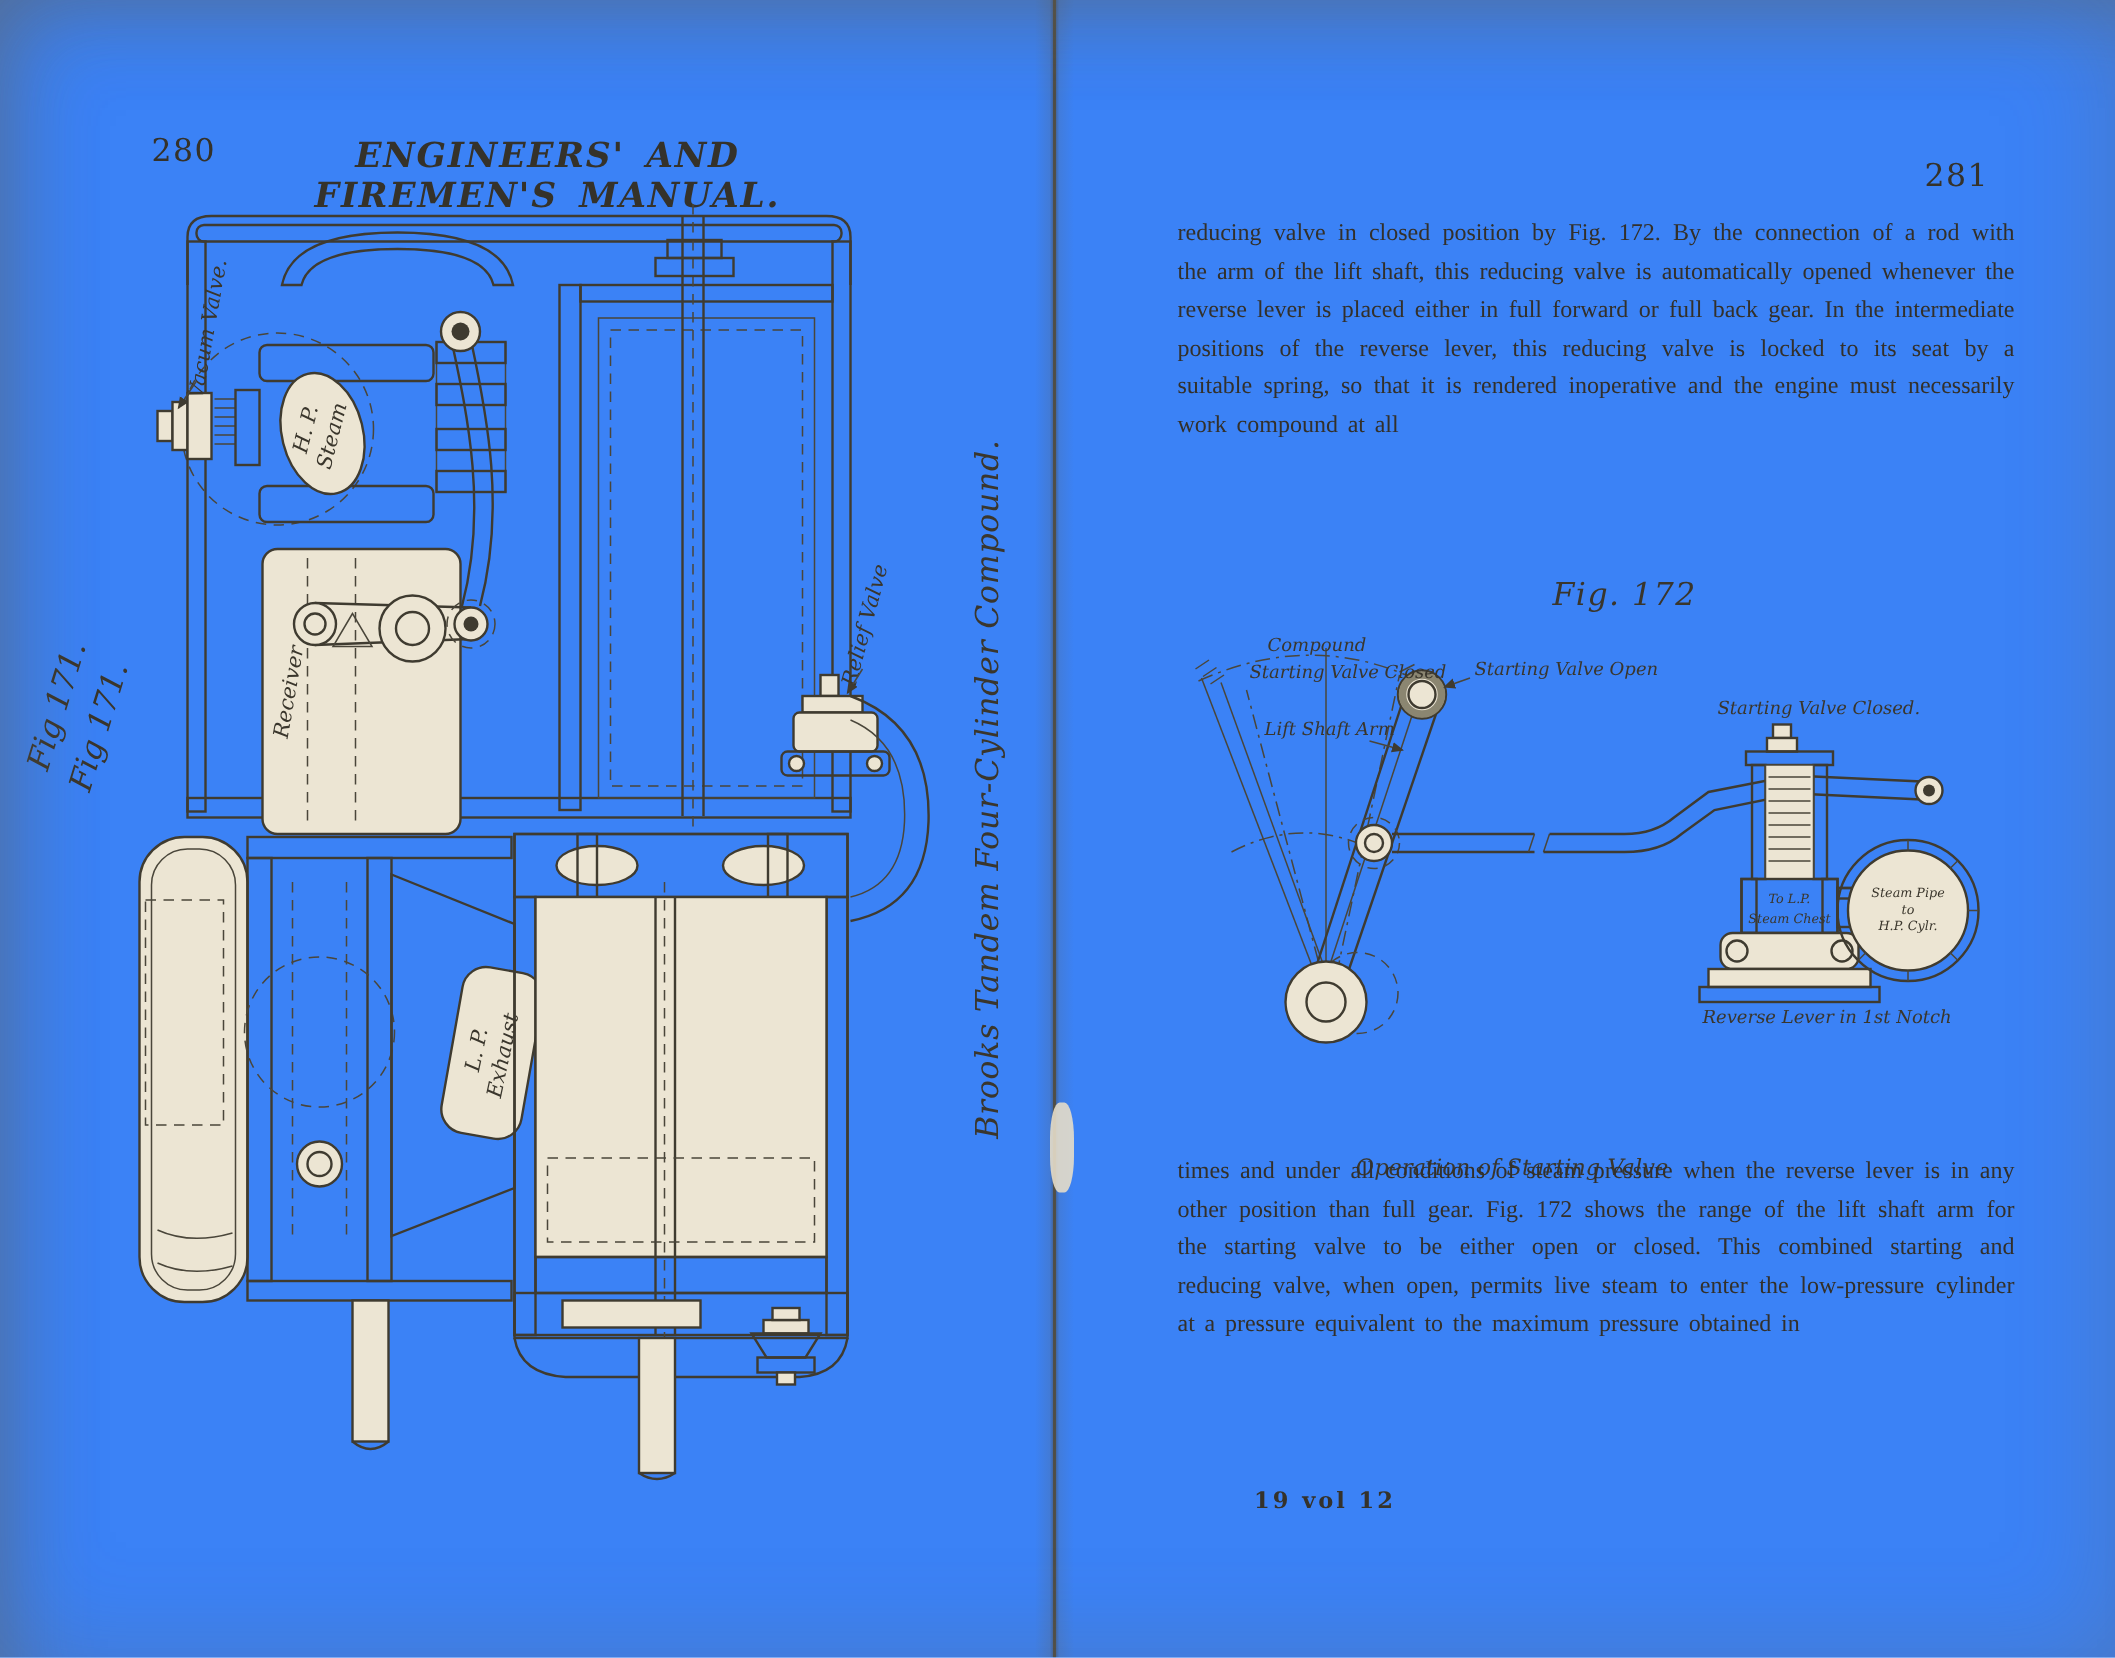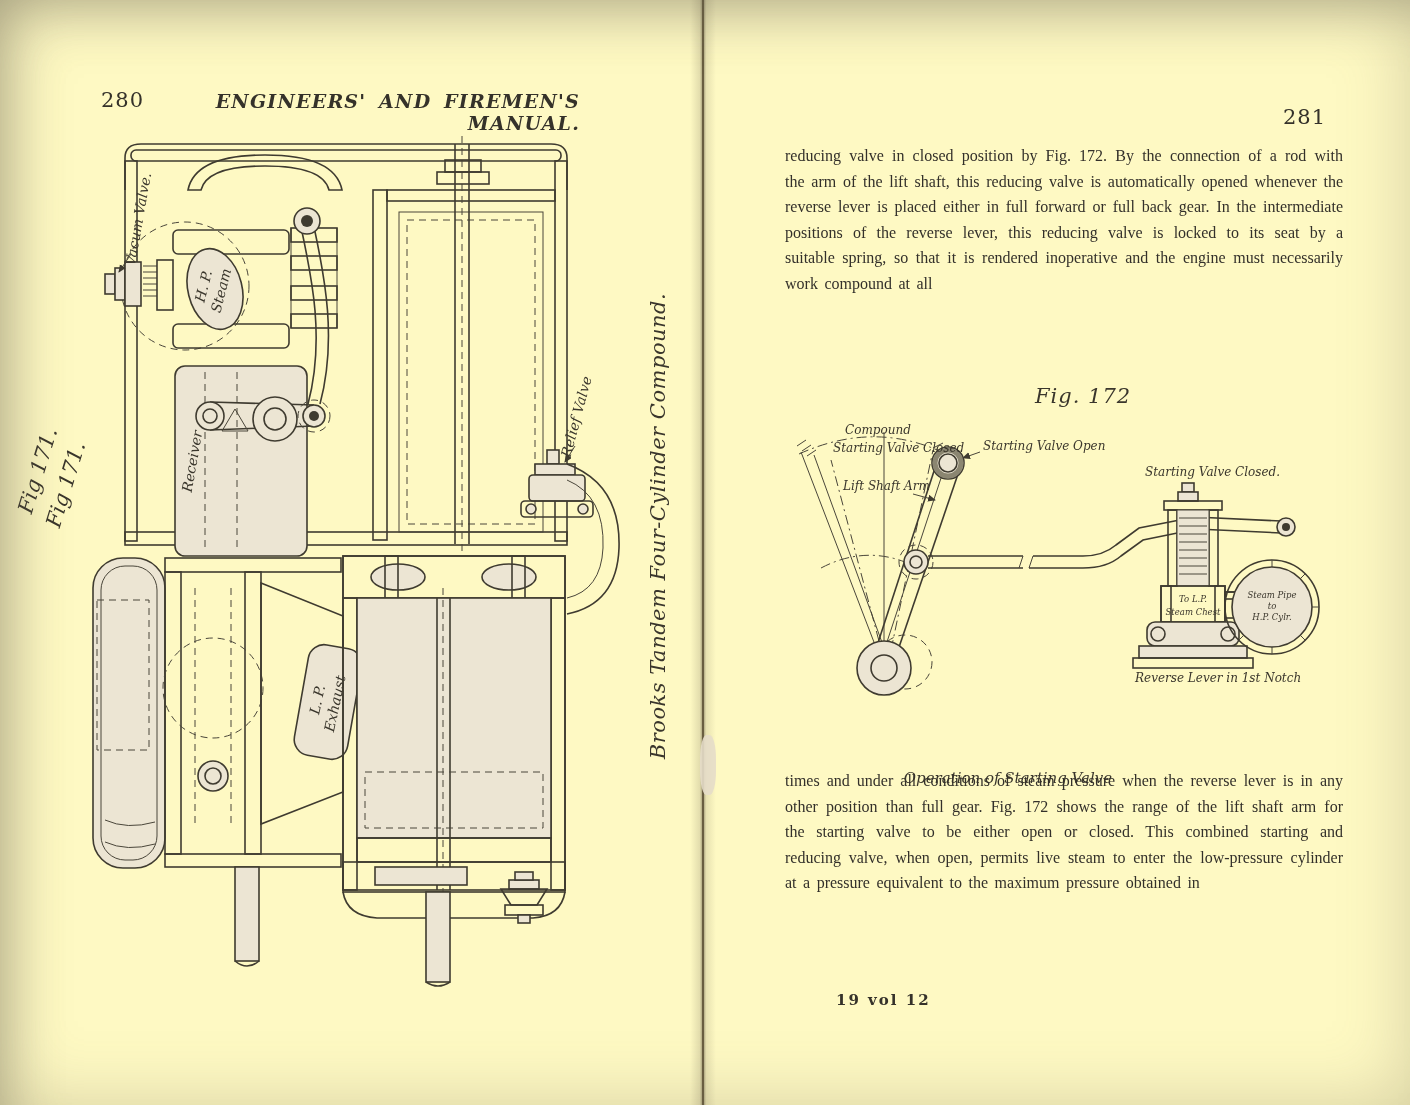--- a/index.html
+++ b/index.html
@@ -1,18 +1,18 @@
 <!DOCTYPE html>
 <html><head>
 <meta charset="utf-8">
 <style>
   html,body { margin:0; padding:0; }
   .canvas {
     position:relative; width:1410px; height:1105px; overflow:hidden;
-    background:#fef9c3;
+    background:#3b82f6;
     font-family:"DejaVu Serif","Liberation Serif",serif;
     color:#35322a;
   }
   .canvas::after{
     content:""; position:absolute; inset:0; pointer-events:none;
     box-shadow: inset 0 0 70px rgba(110,100,80,.28),
                 inset 30px 30px 60px -30px rgba(95,90,78,.45);
   }
   .abs { position:absolute; }
   
@@ -21,22 +21,22 @@
     background:linear-gradient(90deg, rgba(120,110,90,0) 0%, rgba(100,90,70,.18) 38%,
                rgba(72,62,45,.55) 50%, rgba(100,90,70,.15) 62%, rgba(120,110,90,0) 100%);
   }
   .gutter-line { left:702px; top:0; width:2px; height:1105px; background:#55492f; opacity:.75;
     filter:blur(.4px); }
   .gutter-tear { left:700px; top:735px; width:16px; height:60px; background:#e5ddc9;
     border-radius:40%; opacity:.9; }
 
   
   .pgnum { font-size:21px; letter-spacing:1px; }
-  .rhead { font-style:italic; font-weight:700; font-size:19px;
-           letter-spacing:1.2px; word-spacing:5px; text-align:right; }
+  .rhead { font-style:italic; font-weight:700; font-size:23px;
+           letter-spacing:1.2px; word-spacing:5px; text-align:center; }
 
   
   .para { width:558px; text-align:justify; font-size:16px; line-height:25.6px;
           word-spacing:2.5px; color:#33302a;font-family:Liberation Serif, serif; }
 
   
   .script { font-style:italic; color:#3a362c; }
   .fig171-label { font-size:21px; transform:rotate(-73deg); white-space:nowrap; }
   .side-caption { width:480px; font-size:21px; text-align:center;
                   transform:rotate(-90deg); white-space:nowrap; letter-spacing:.5px; }

